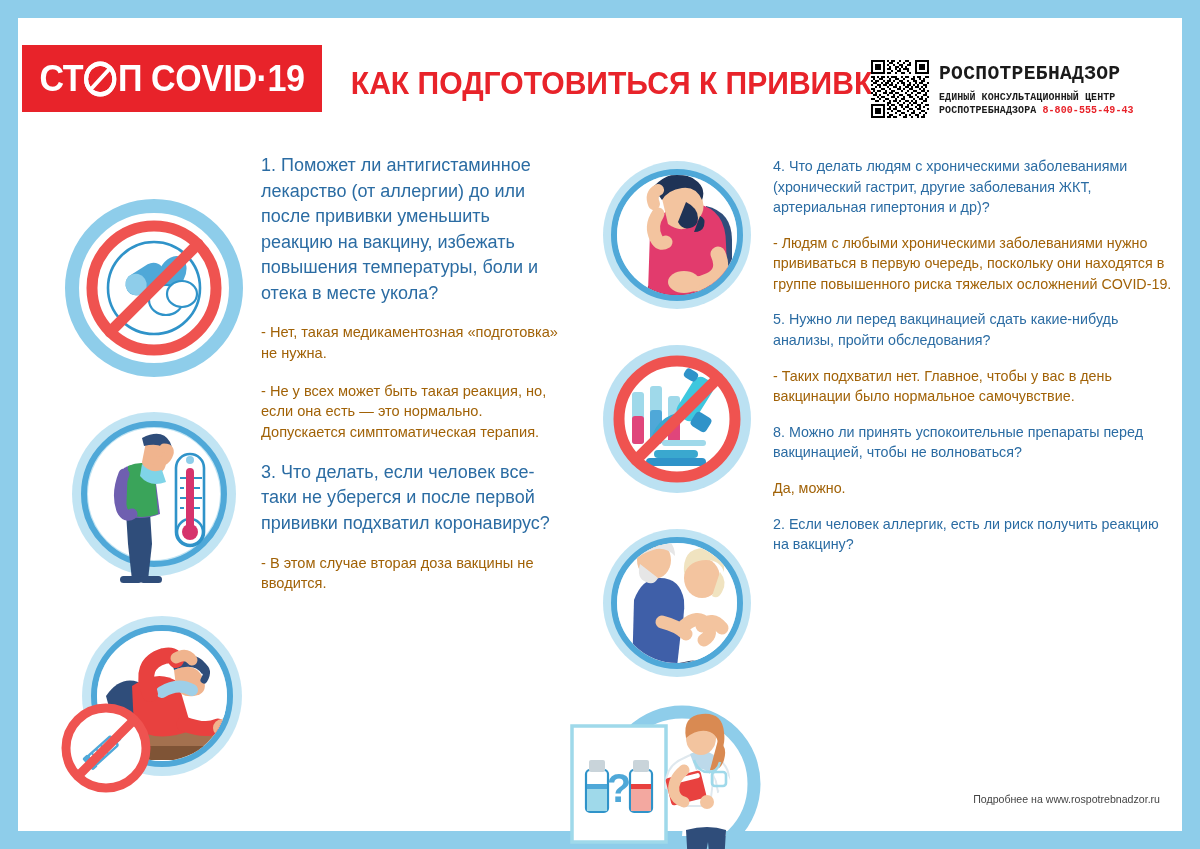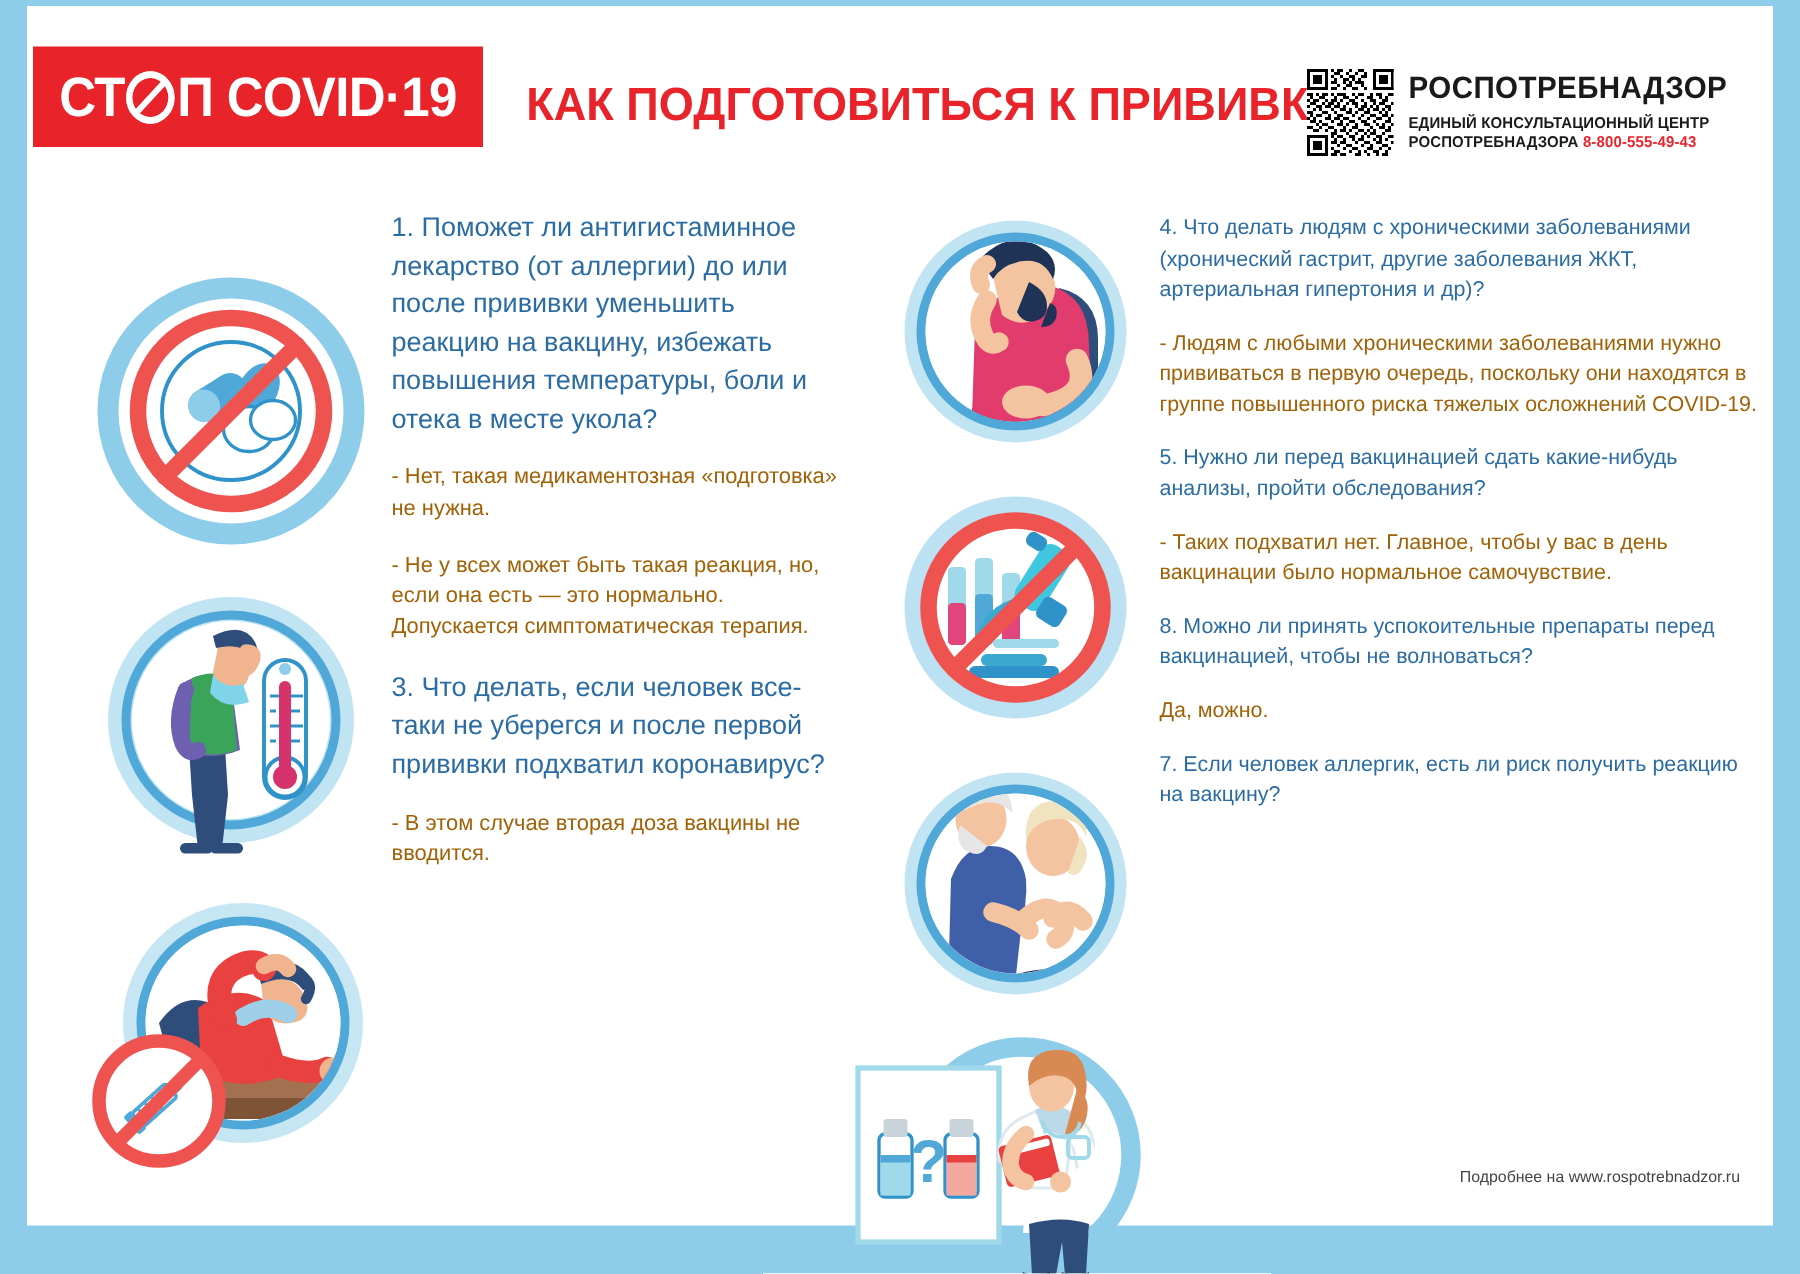--- a/index.html
+++ b/index.html
@@ -17,21 +17,21 @@
     height: 849px;
     background: #8ecdea;
     box-sizing: border-box;
     overflow: hidden;
   }
 
   
   .sheet {
     position: absolute;
     left: 18px;
-    top: 4px;
+    top: 18px;
     width: 1164px;
     height: 813px;
     background: #ffffff;
     box-sizing: border-box;
   }
 
   
   .header {
     position: absolute;
     left: 0;
@@ -87,22 +87,23 @@
     transform: scaleX(0.97);
     transform-origin: center;
     white-space: nowrap;
   }
 
   .rpn-block {
     position: absolute;
     left: 853px;
     top: 42px;
     display: flex;
-    align-items: center;
+    align-items: flex-end;
     gap: 10px;
+    font-family: Liberation Mono, monospace;
   }
   .qr { width: 58px; height: 58px; display:block; }
   .rpn-texts { padding-top: 1px; }
   .rpn-name {
     font-size: 20.5px;
     font-weight: bold;
     color: #1a1a1a;
     letter-spacing: 0.3px;
     line-height: 1.05;
     transform: scaleX(0.96);
@@ -674,19 +675,19 @@
       </div>
     </div>
 
     <div class="col-text-right">
       <p class="q">4.  Что делать людям с хроническими заболеваниями (хронический гастрит, другие заболевания ЖКТ, артериальная гипертония и др)?</p>
       <p class="a">- Людям с любыми хроническими заболеваниями нужно прививаться в первую очередь, поскольку они находятся в группе повышенного риска тяжелых осложнений COVID-19.</p>
       <p class="q">5.  Нужно ли перед вакцинацией сдать какие-нибудь анализы, пройти обследования?</p>
       <p class="a">- Таких подхватил нет. Главное, чтобы у вас в день вакцинации было нормальное самочувствие.</p>
       <p class="q">8.  Можно ли принять успокоительные препараты перед вакцинацией, чтобы не волноваться?</p>
       <p class="a">Да, можно.</p>
-      <p class="q">7.  Если человек аллергик, есть ли риск получить реакцию на вакцину?</p>
+      <p class="q">2.  Если человек аллергик, есть ли риск получить реакцию на вакцину?</p>
     </div>
 
     <div class="footer-note">Подробнее на www.rospotrebnadzor.ru</div>
 
   </div>
 </div>
 
 </body></html>

